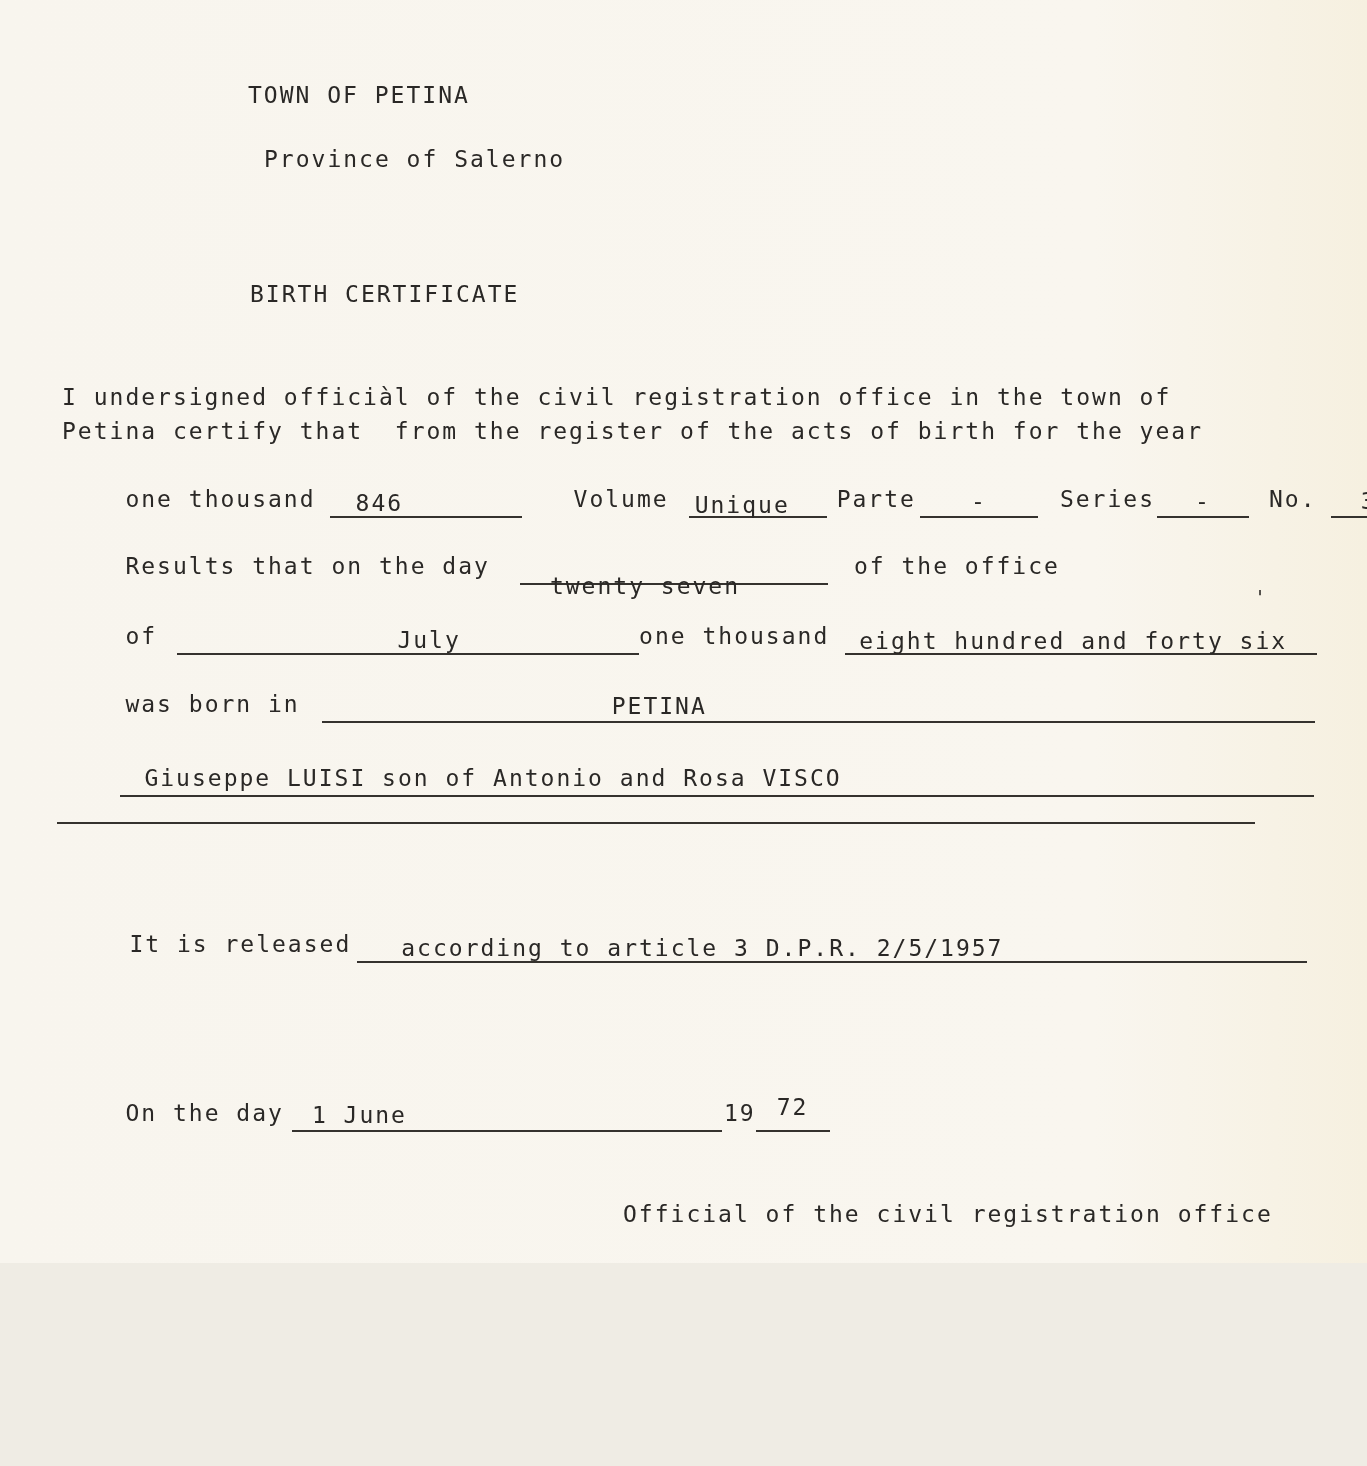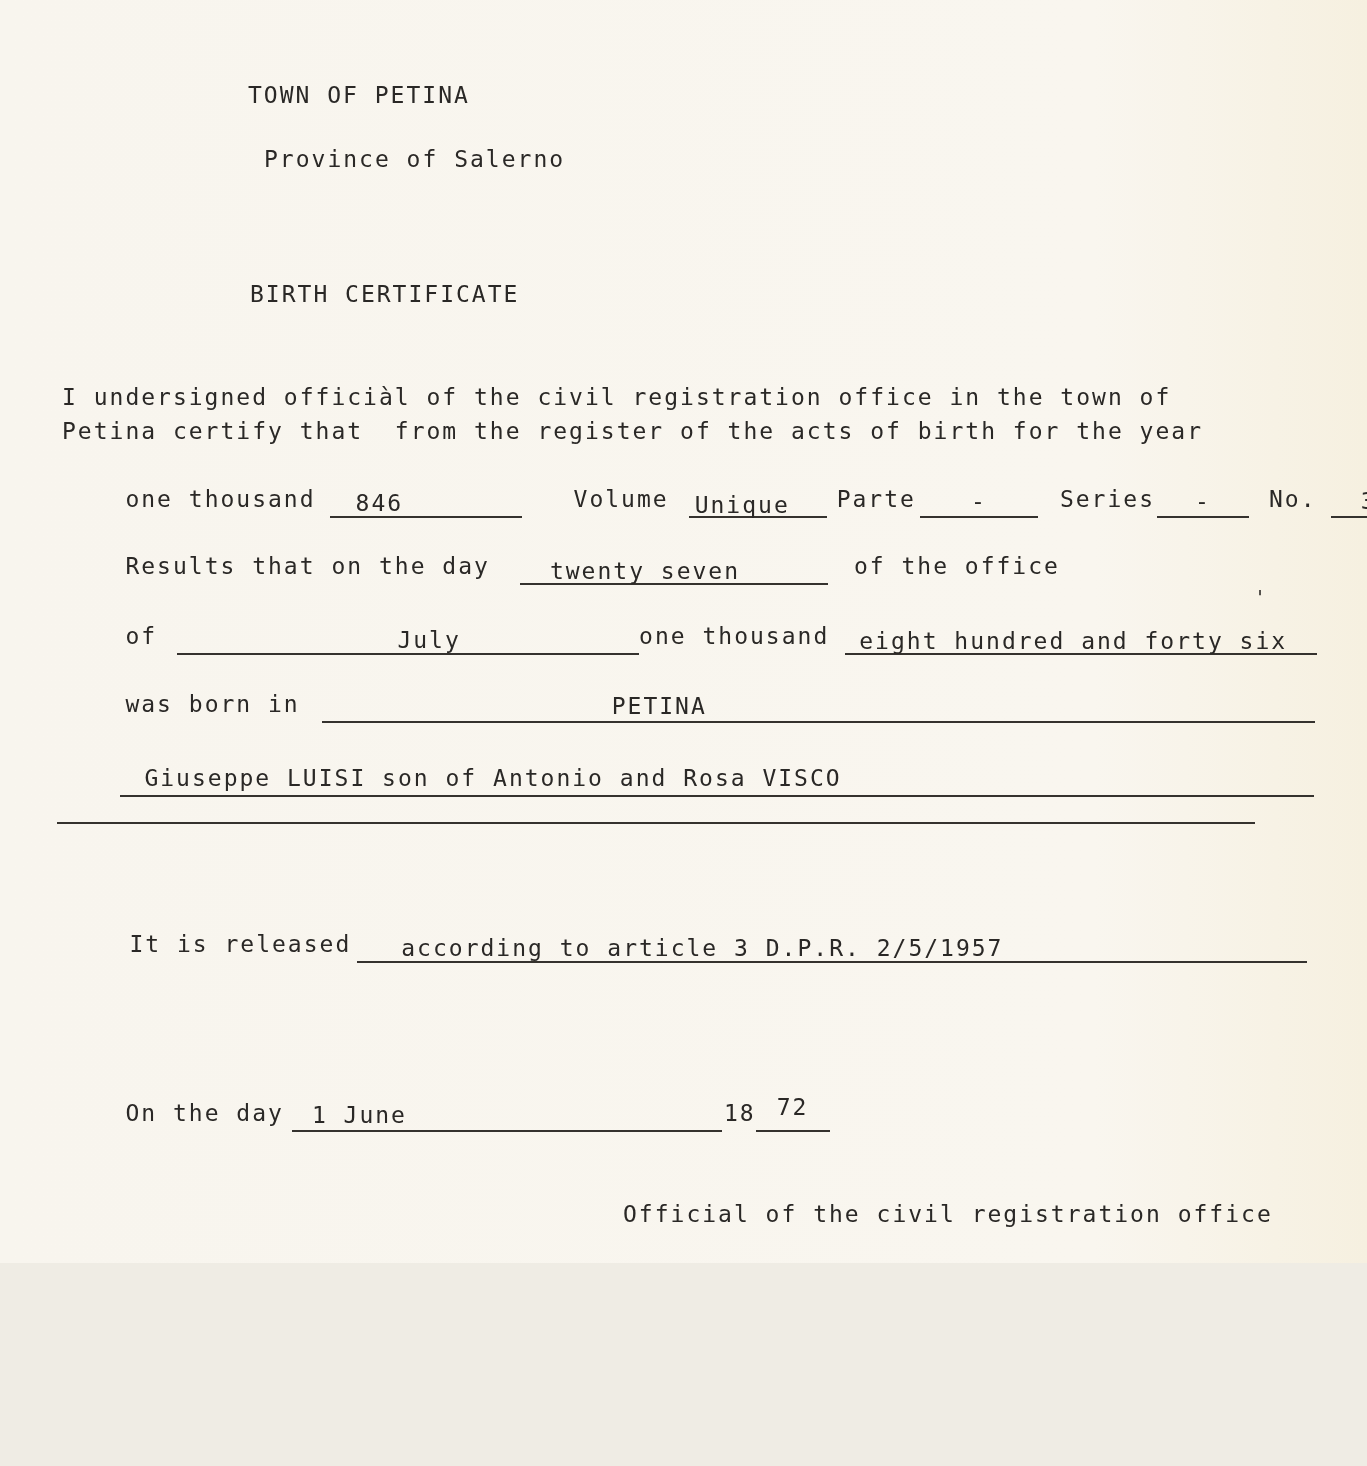--- a/index.html
+++ b/index.html
@@ -48,21 +48,21 @@
   <div class="line" style="left:250px; top:277px;">BIRTH CERTIFICATE</div>
 
   <div class="line" style="left:62px; top:380px;">I undersigned officiàl of the civil registration office in the town of</div>
   <div class="line" style="left:62px; top:414px;">Petina certify that  from the register of the acts of birth for the year</div>
 
   <div class="line" style="left:62px; top:448px;">
     <span>one thousand</span><span class="blank" style="margin-left:14px; width:192px;"><span class="fill" style="top:4px; padding-left:26px;">846</span></span><span style="margin-left:52px;">Volume</span><span class="blank" style="margin-left:20px; width:138px;"><span class="fill" style="top:6px; padding-left:6px;">Unique</span></span><span style="margin-left:10px;">Parte</span><span class="blank" style="margin-left:4px; width:118px;"><span class="fill center" style="top:2px;">-</span></span><span style="margin-left:22px;">Series</span><span class="blank" style="margin-left:2px; width:92px;"><span class="fill center" style="top:2px;">-</span></span><span style="margin-left:20px;">No.</span><span class="blank" style="margin-left:14px; width:92px;"><span class="fill center" style="top:2px;">35</span></span>
   </div>
 
   <div class="line" style="left:62px; top:515px;">
-    <span>Results that on the day</span><span class="blank" style="margin-left:30px; width:308px;"><span class="fill" style="top:5px; padding-left:30px;">twenty seven</span></span><span style="margin-left:26px;">of the office</span>
+    <span>Results that on the day</span><span class="blank" style="margin-left:30px; width:308px;"><span class="fill" style="top:20px; padding-left:30px;">twenty seven</span></span><span style="margin-left:26px;">of the office</span>
   </div>
 
   <div class="line" style="left:62px; top:585px;">
     <span>of</span><span class="blank" style="margin-left:20px; width:462px;"><span class="fill" style="top:4px; padding-left:42px;text-align:center;">July</span></span><span>one thousand</span><span class="blank" style="margin-left:16px; width:472px;"><span class="fill" style="top:5px; padding-left:14px;">eight hundred and forty six</span></span>
   </div>
   <span class="stray" style="left:1254px; top:585px;">'</span>
 
   <div class="line" style="left:62px; top:653px;">
     <span>was born in</span><span class="blank" style="margin-left:22px; width:993px;"><span class="fill" style="top:2px; padding-left:290px;">PETINA</span></span>
   </div>
@@ -72,21 +72,21 @@
   </div>
 
   <div class="rule" style="left:57px; top:822px; width:1198px;"></div>
 
   <div class="line" style="left:66px; top:893px;">
     <span>It is released</span><span class="blank" style="margin-left:6px; width:950px;"><span class="fill" style="top:4px; padding-left:44px;">according to article 3 D.P.R. 2/5/1957</span></span>
   </div>
 
 
   <div class="line" style="left:62px; top:1062px;">
-    <span>On the day</span><span class="blank" style="margin-left:8px; width:430px;"><span class="fill" style="top:2px; padding-left:20px;">1 June</span></span><span style="margin-left:2px;">18</span><span class="blank" style="width:74px;"><span class="fill center" style="top:-6px;">72</span></span>
+    <span>On the day</span><span class="blank" style="margin-left:8px; width:430px;"><span class="fill" style="top:2px; padding-left:20px;">1 June</span></span><span style="margin-left:2px;">19</span><span class="blank" style="width:74px;"><span class="fill center" style="top:-6px;">72</span></span>
   </div>
 
   <div class="line" style="left:623px; top:1197px;">Official of the civil registration office</div>
 
   <div class="line" style="left:618px; top:1294px;">
     <span class="blank" style="width:613px;"><span class="fill" style="top:0; padding-left:118px;">Giuseppe ROSSI</span></span>
   </div>
 
 </div>
 

